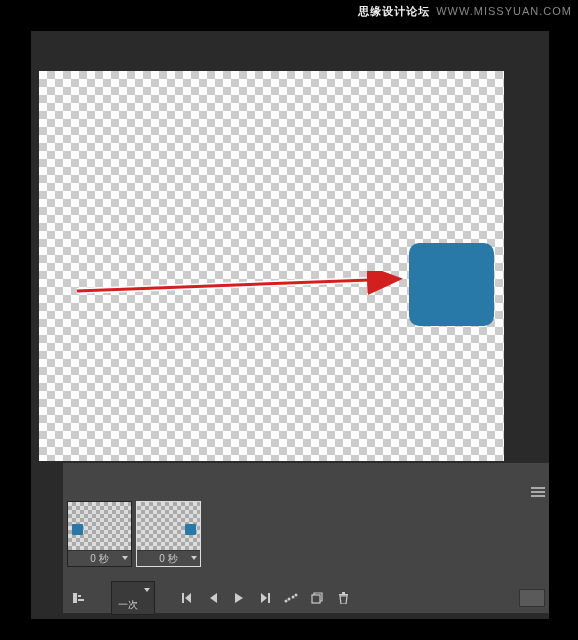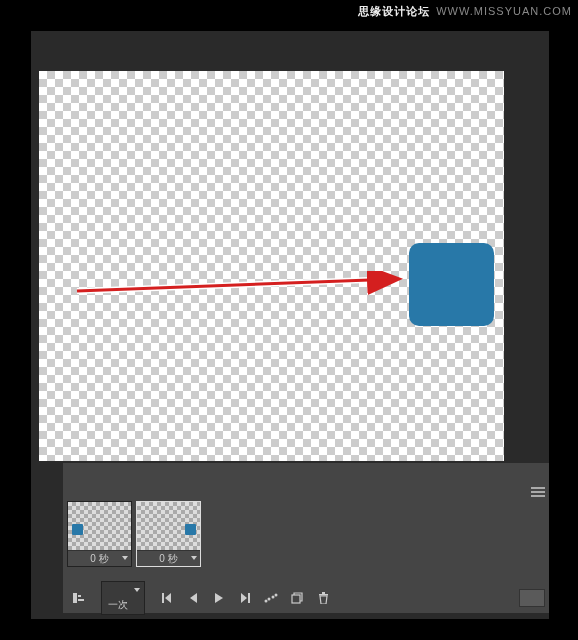--- a/index.html
+++ b/index.html
@@ -208,21 +208,21 @@
     }
     .ctrl-btn svg { fill: #ccc; }
     .loop-select {
       background: #3a3a3a;
       border: 1px solid #222;
       color: #ccc;
       font-size: 10px;
       padding: 16px 16px 2px 6px;
       position: relative;
       cursor: pointer;
-      margin: 0 8px;
+      margin: 0 18px;
     }
     .loop-select .dd {
       position: absolute;
       right: 4px;
       top: 6px;
       width: 0; height: 0;
       border-left: 3px solid transparent;
       border-right: 3px solid transparent;
       border-top: 4px solid #ccc;
     }

